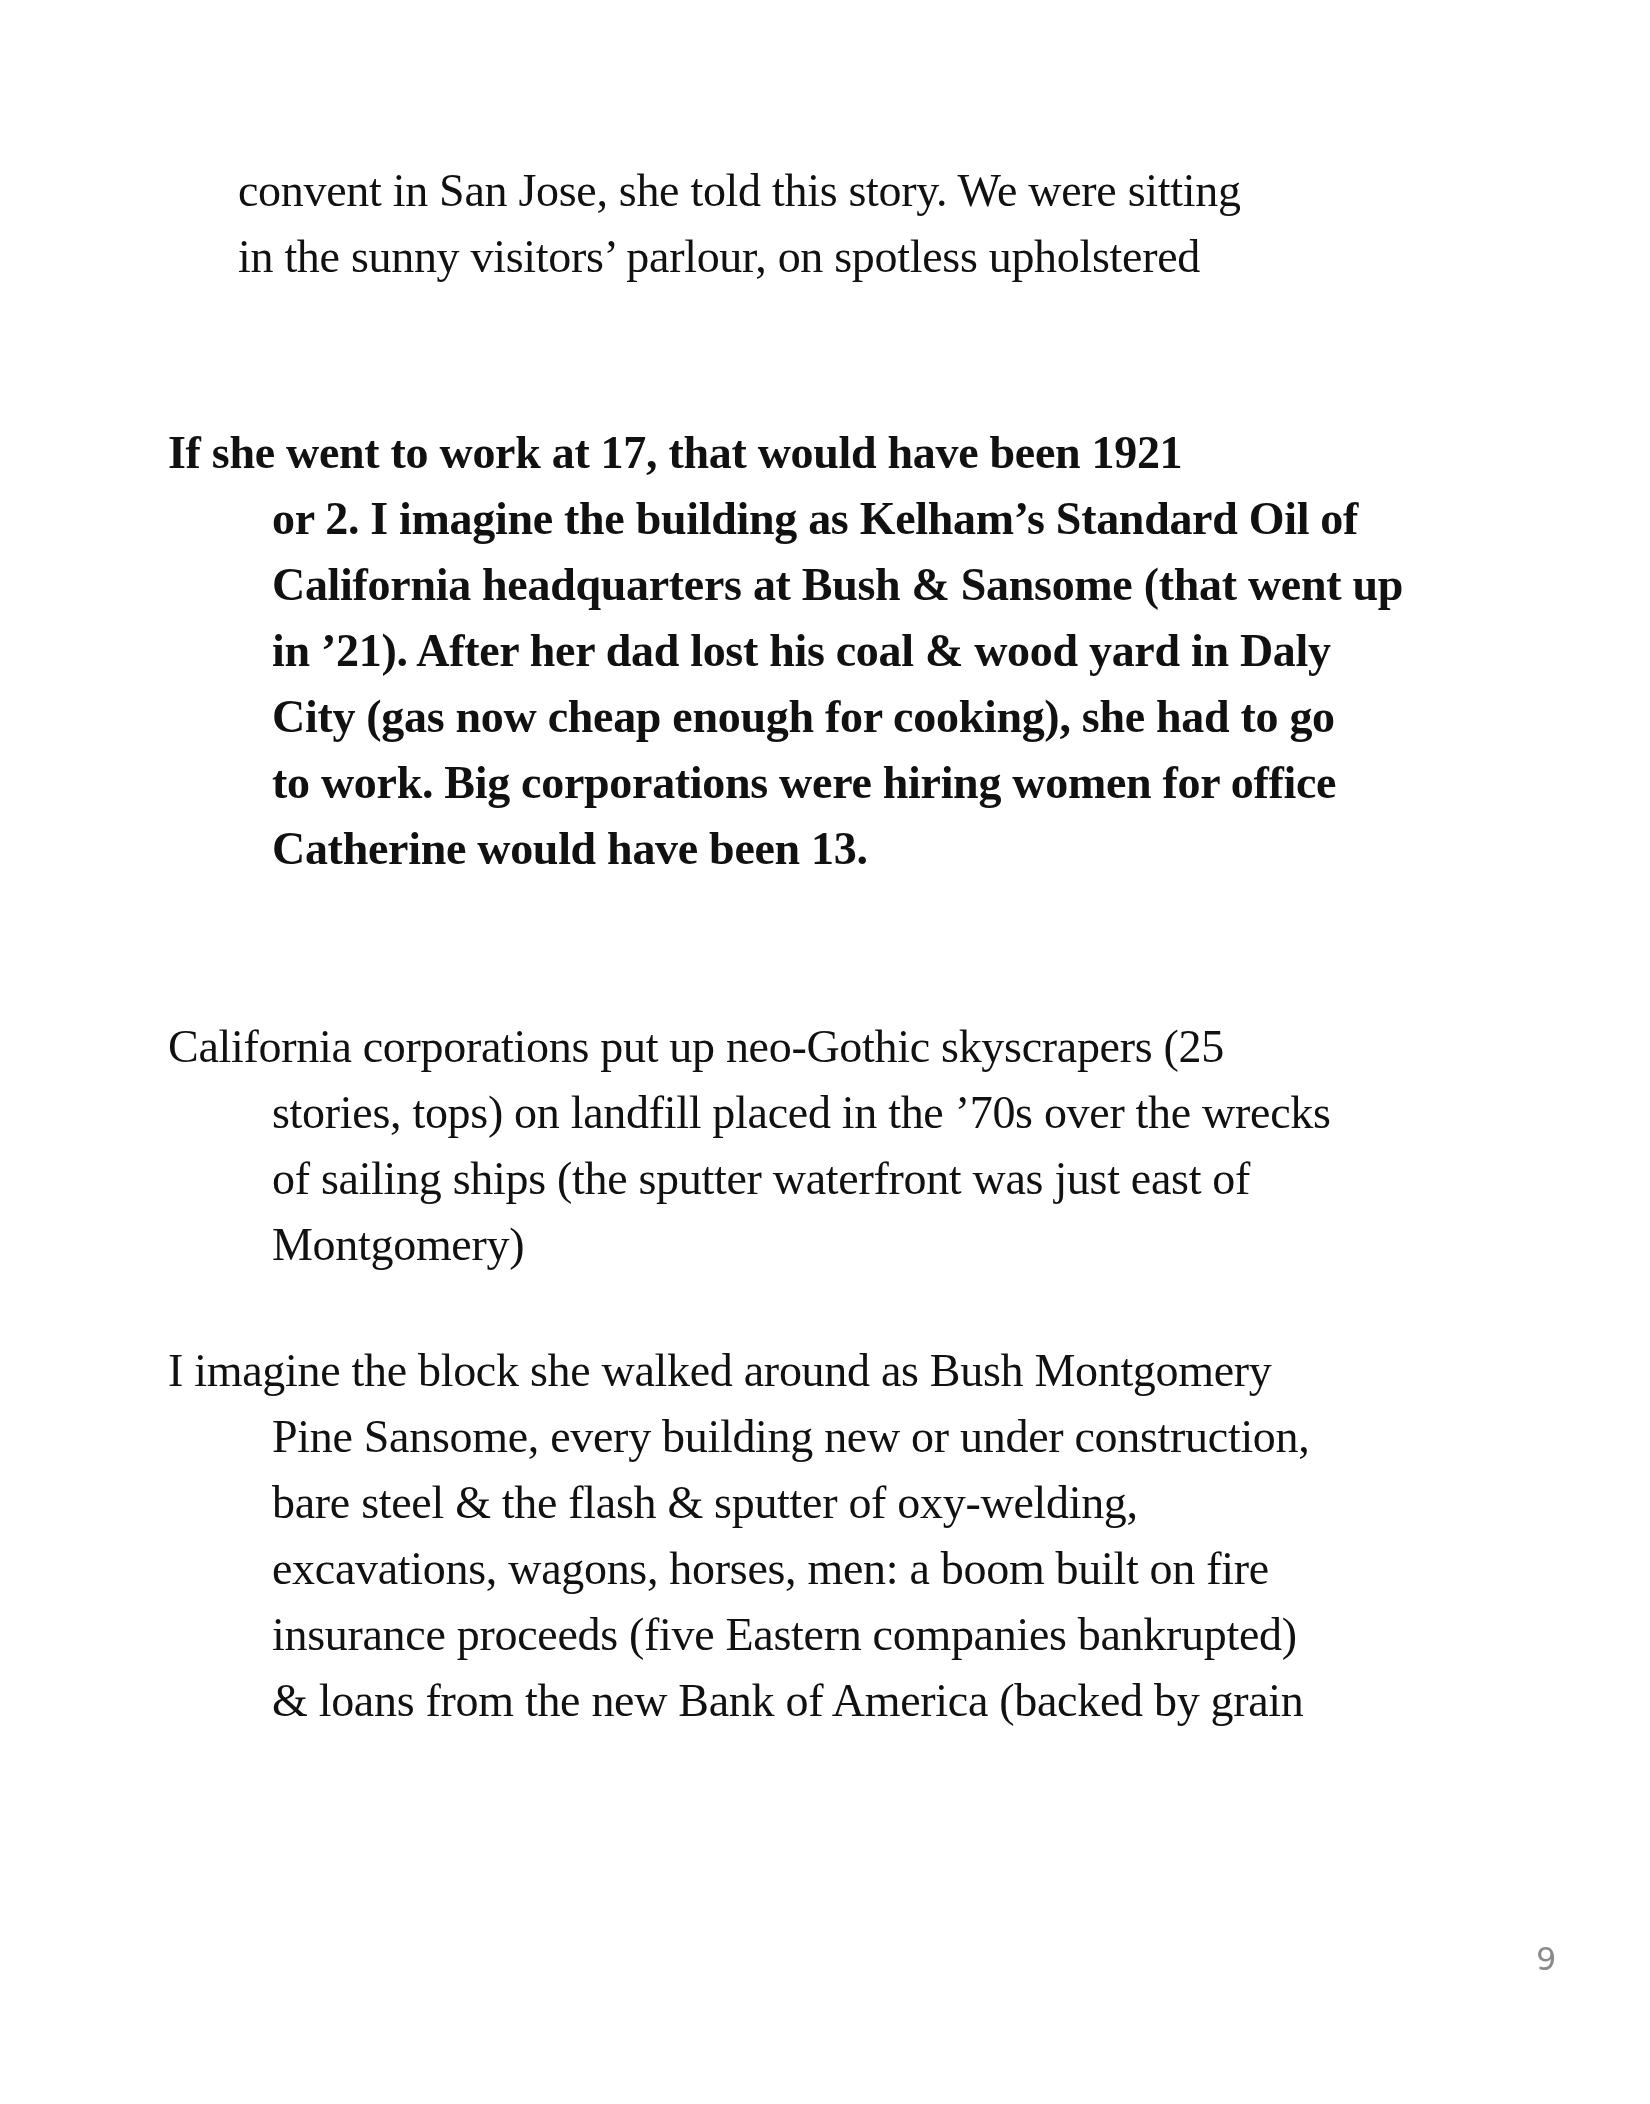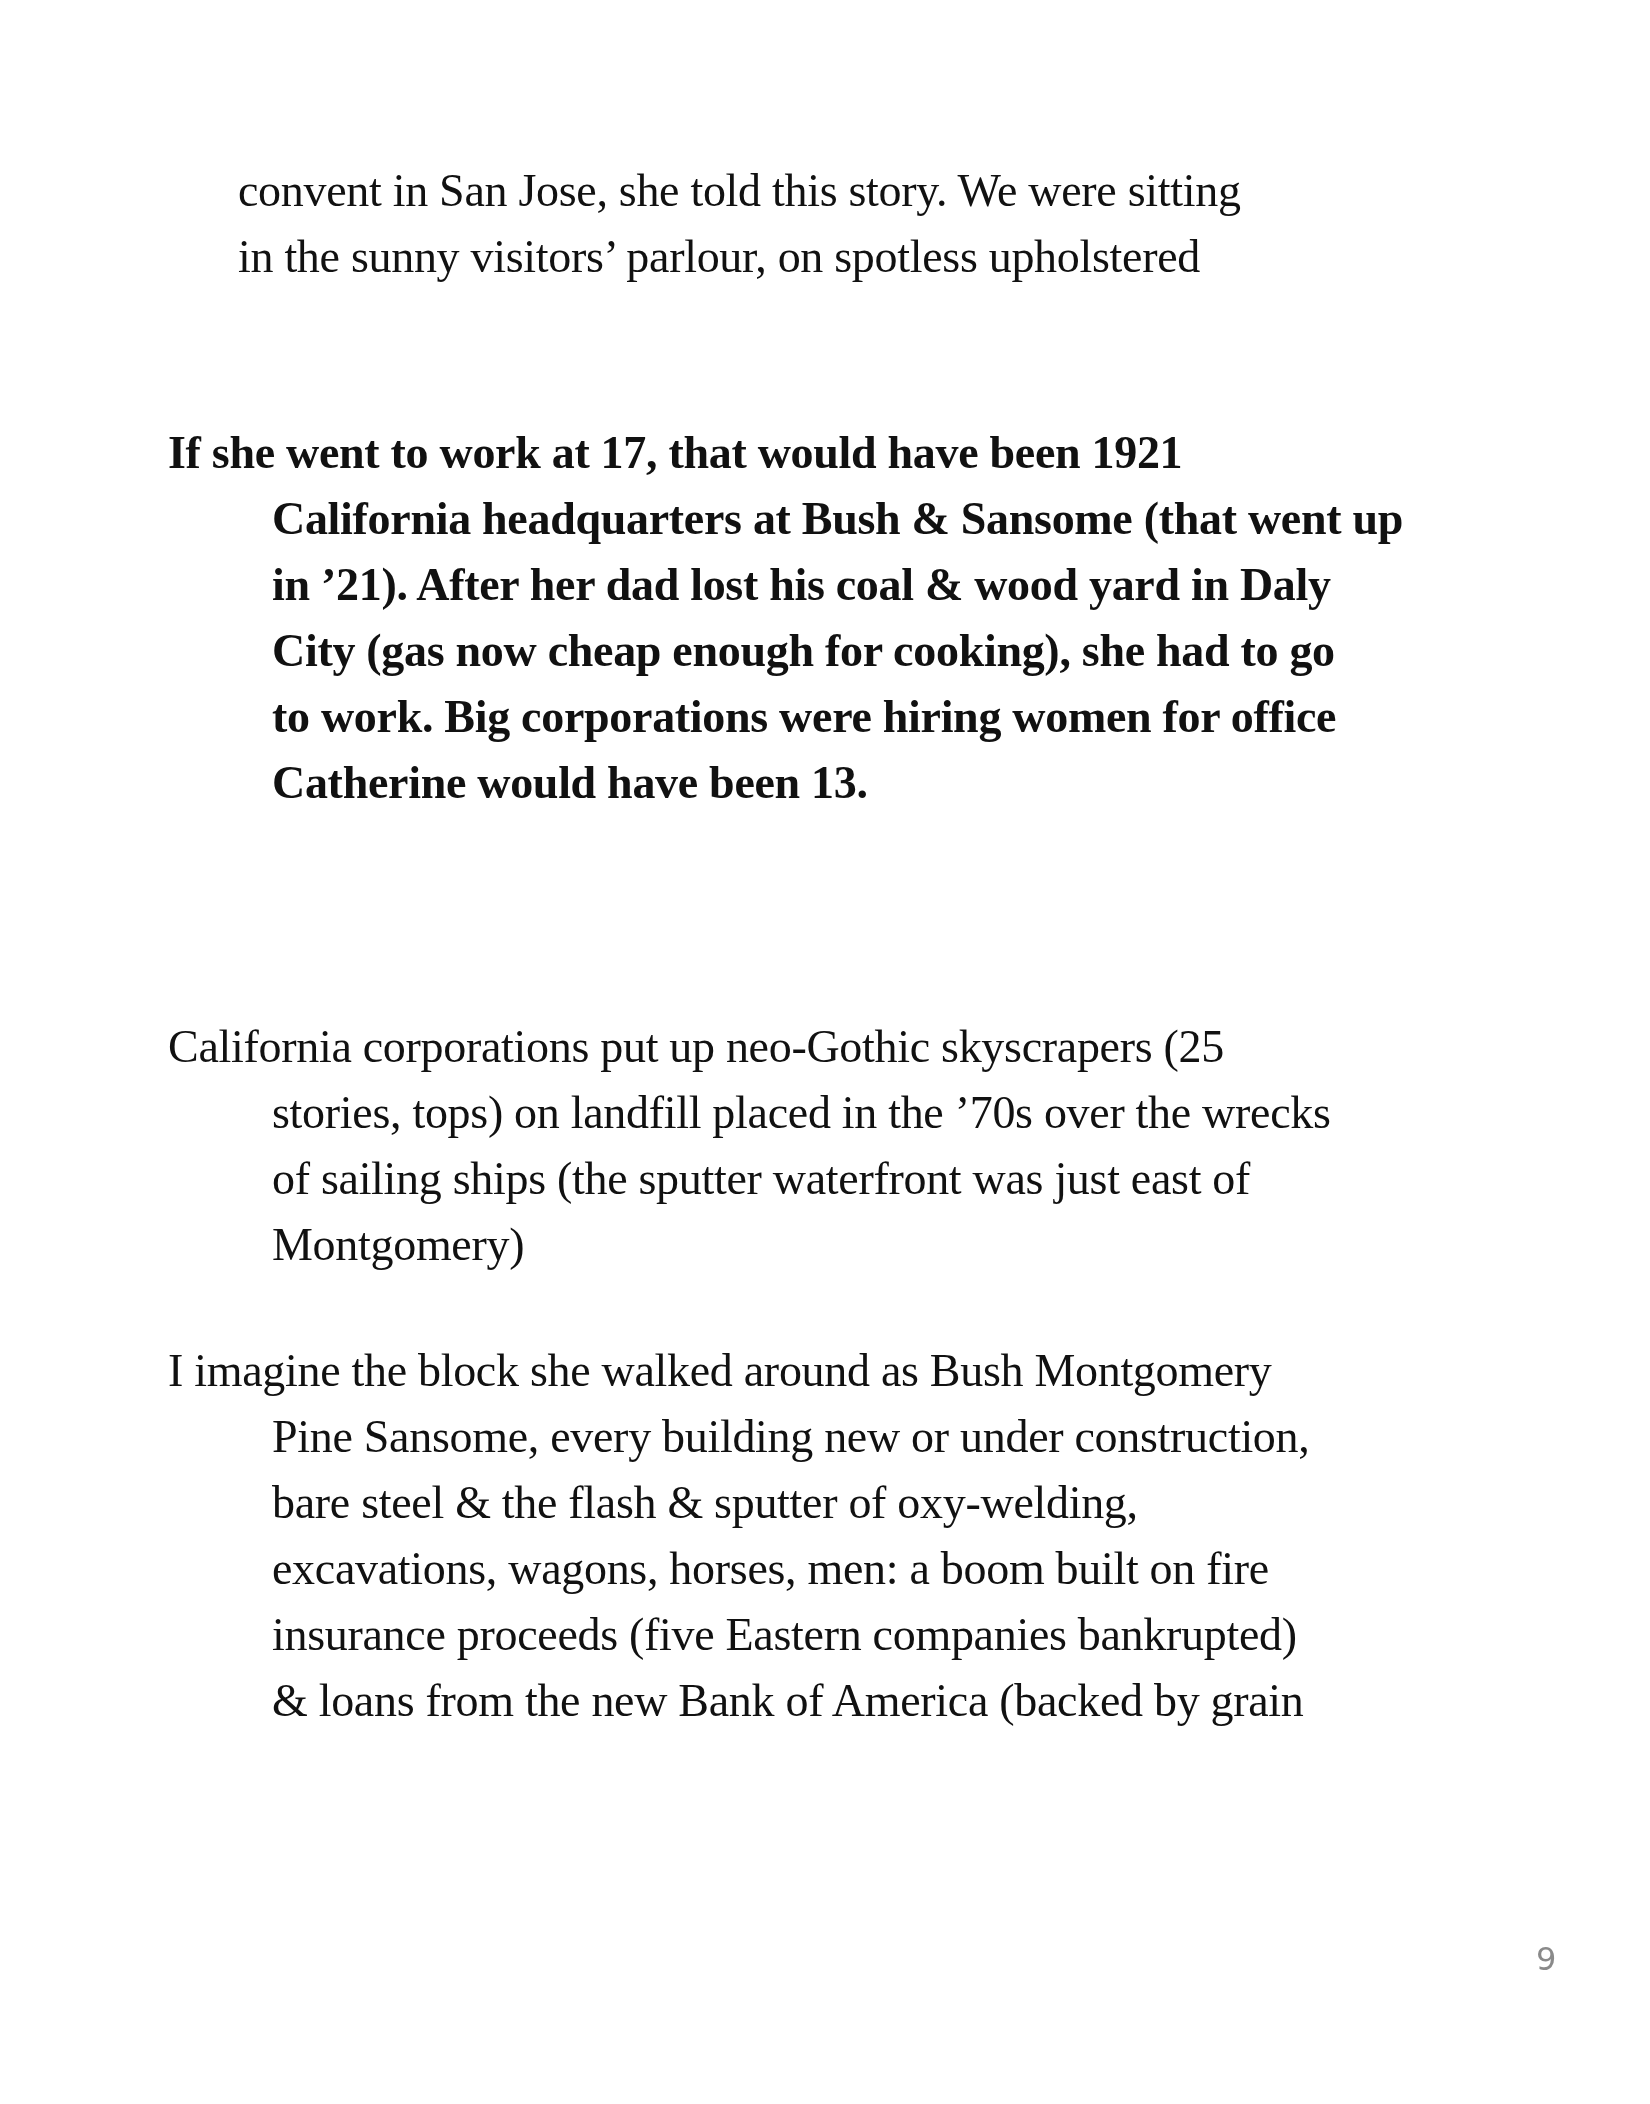--- a/index.html
+++ b/index.html
@@ -55,20 +55,21 @@
 
 <div class="page">
 
   <p class="para" id="p0">
     <span class="line indent-1">convent in San Jose, she told this story. We were sitting</span>
     <span class="line indent-1">in the sunny visitors’ parlour, on spotless upholstered</span>
   </p>
 
   <p class="para" id="p1">
     <span class="line">If she went to work at 17, that would have been 1921</span>
+    <span class="line indent-2">or 2. I imagine the building as Kelham’s Standard Oil of</span>
     <span class="line indent-2">California headquarters at Bush &amp; Sansome (that went up</span>
     <span class="line indent-2">in ’21). After her dad lost his coal &amp; wood yard in Daly</span>
     <span class="line indent-2">City (gas now cheap enough for cooking), she had to go</span>
     <span class="line indent-2">to work. Big corporations were hiring women for office</span>
     <span class="line indent-2">Catherine would have been 13.</span>
   </p>
 
   <p class="para" id="p2">
     <span class="line">California corporations put up neo-Gothic skyscrapers (25</span>
     <span class="line indent-2">stories, tops) on landfill placed in the ’70s over the wrecks</span>

